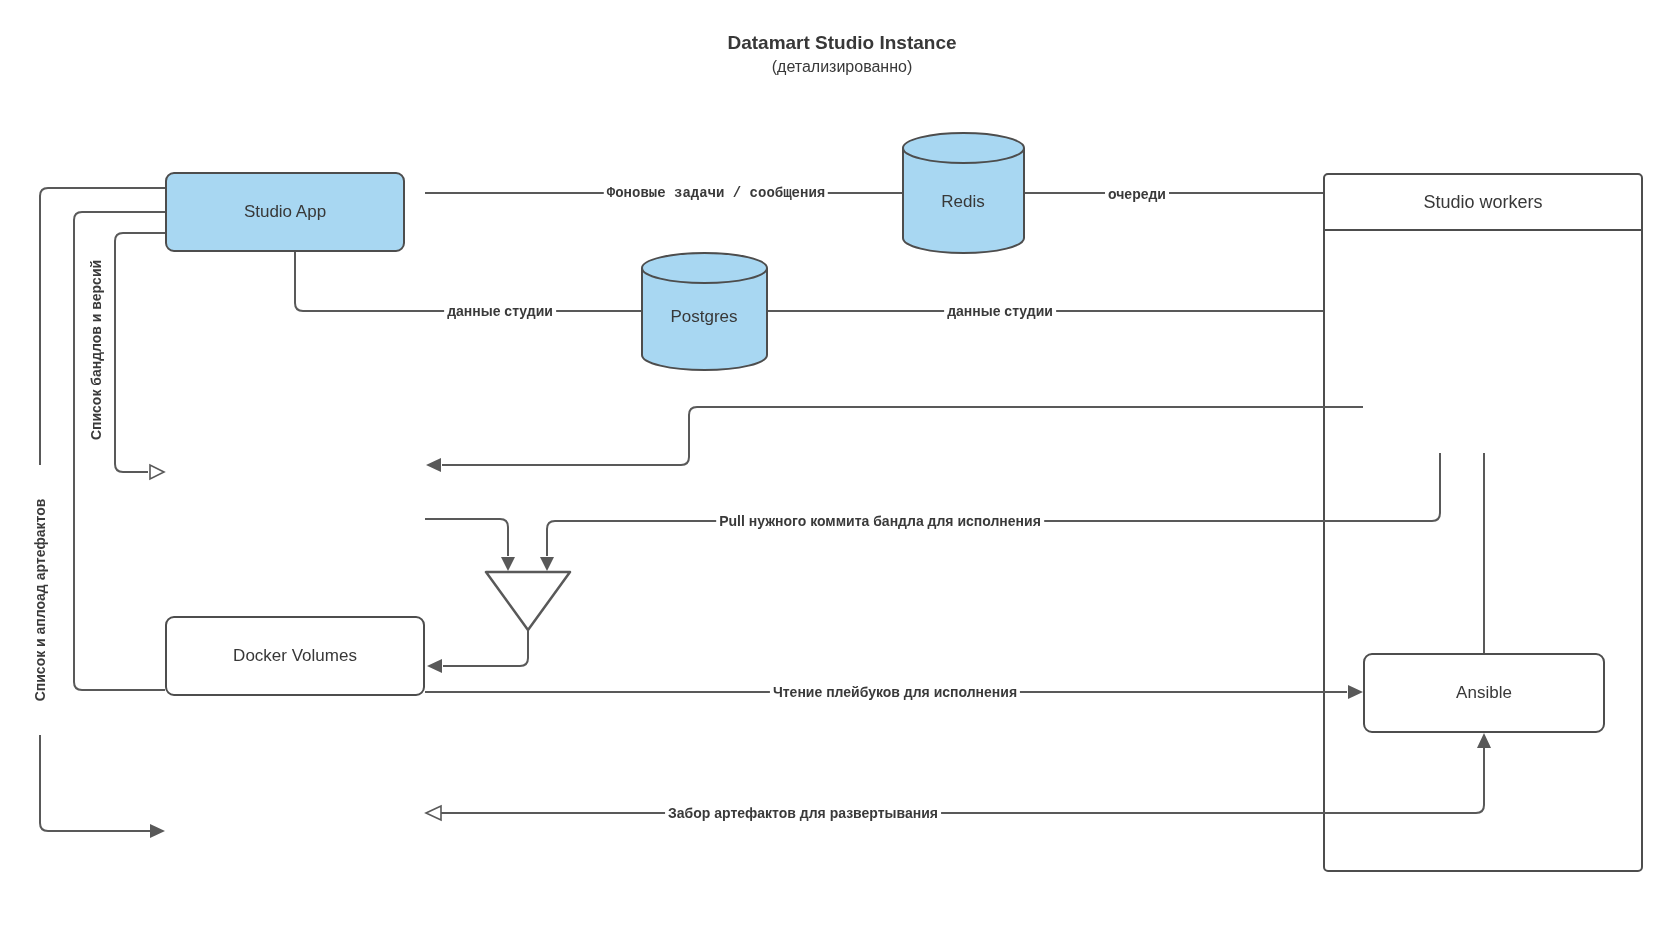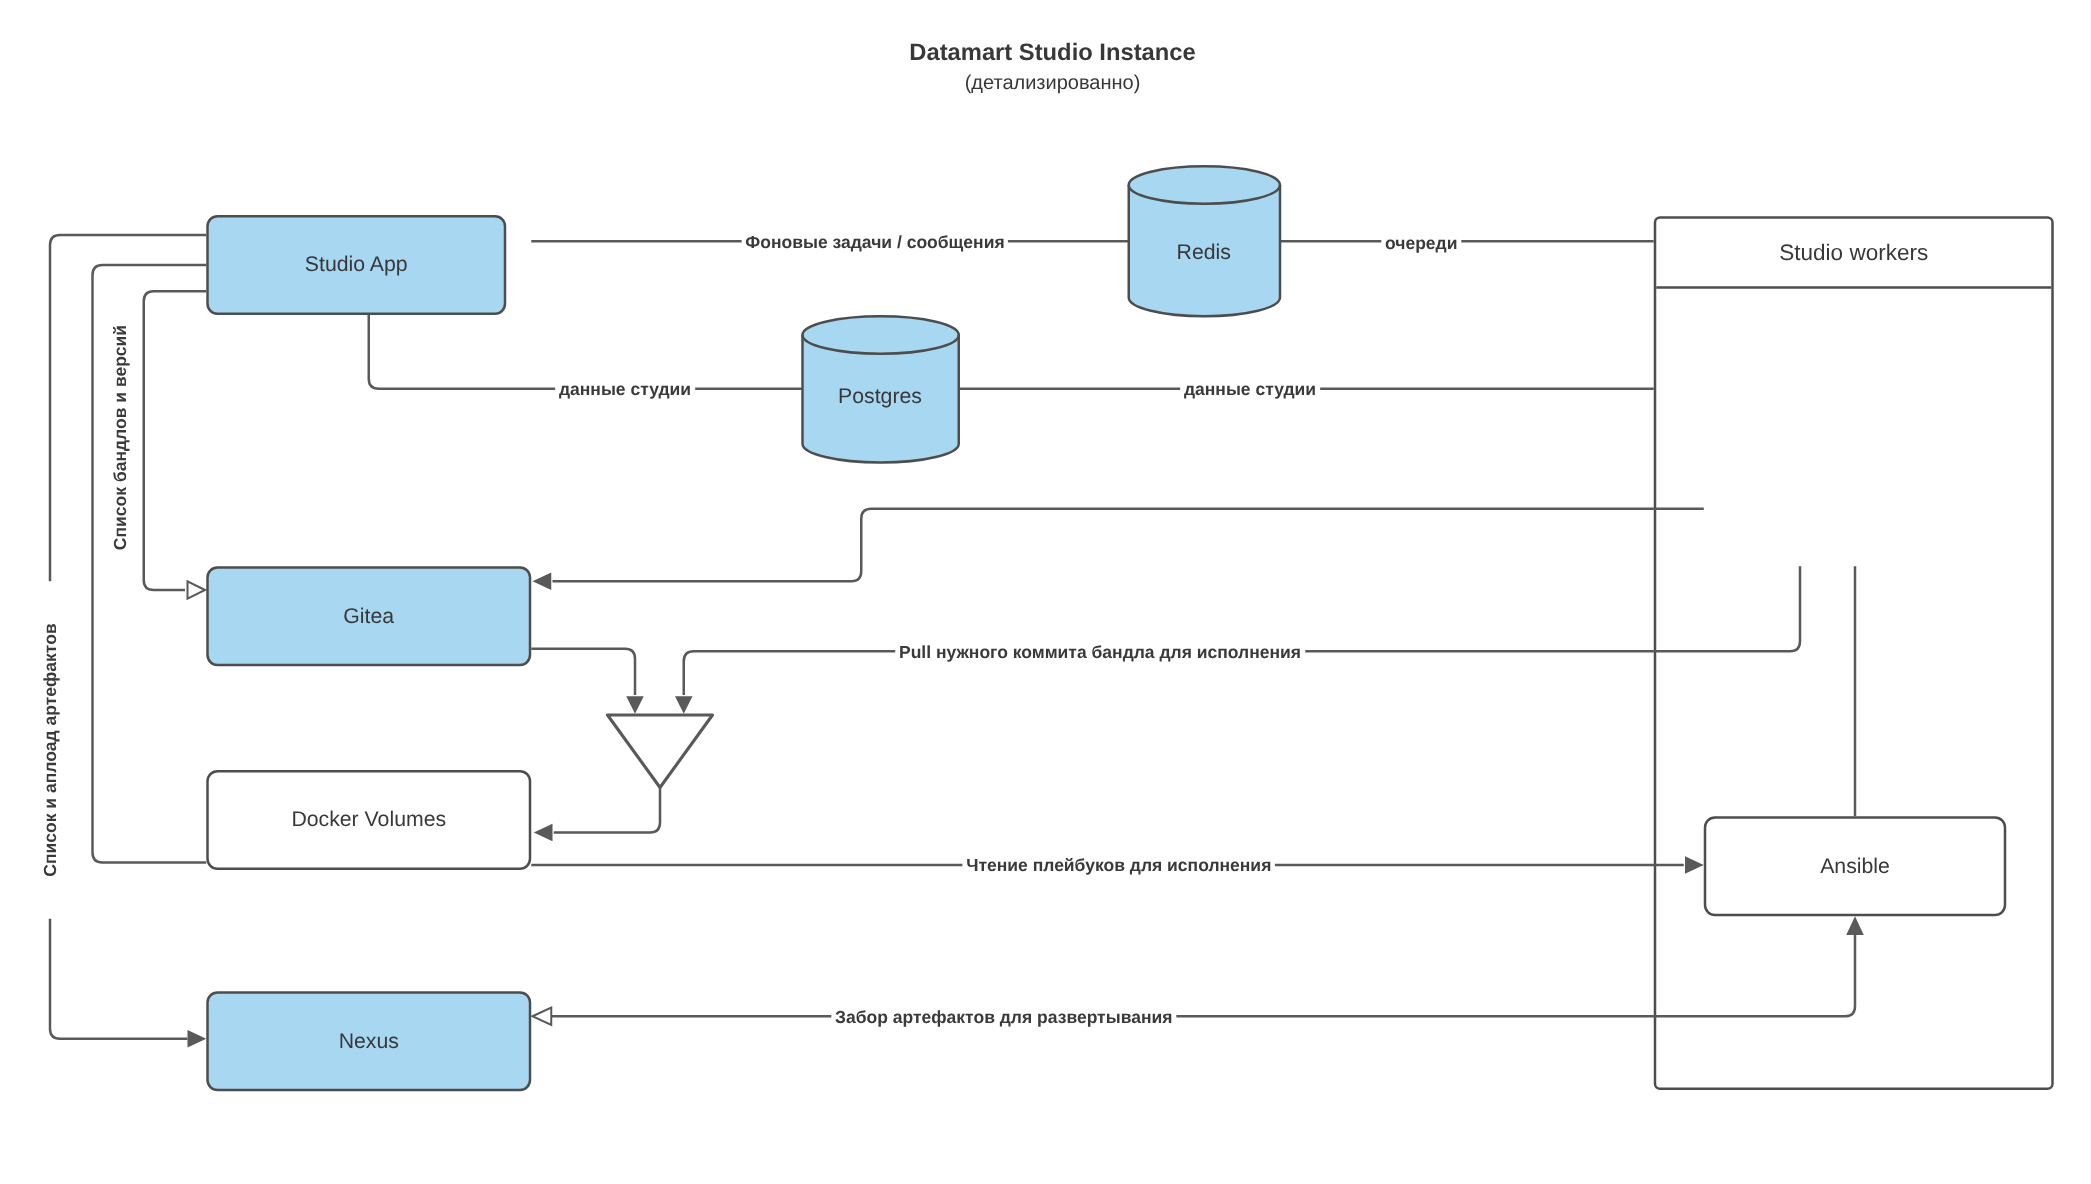--- a/index.html
+++ b/index.html
@@ -49,31 +49,25 @@
   <div class="container-box" style="left:1323px;top:173px;width:320px;height:699px;">
     <div class="container-header">
       <span>Studio workers</span>
     </div>
   </div>
 
   <div class="node blue" style="left:165px;top:172px;width:240px;height:80px;">
     <span>Studio App</span>
   </div>
 
-  <div class="node blue" style="left:165px;top:453px;width:260px;height:80px;">
-    <span>Gitea</span>
-  </div>
 
   <div class="node" style="left:165px;top:616px;width:260px;height:80px;">
     <span>Docker Volumes</span>
   </div>
 
-  <div class="node blue" style="left:165px;top:793px;width:260px;height:80px;">
-    <span>Nexus</span>
-  </div>
 
 
   <div class="node" style="left:1363px;top:653px;width:242px;height:80px;">
     <span>Ansible</span>
   </div>
 
   <svg class="layer-svg" width="1673" height="947" viewBox="0 0 1673 947">
 
     <path class="edge" d="M425 193 H903"></path>
 
@@ -118,21 +112,21 @@
     <path class="cyl" d="M903 148 A60.5 15 0 0 1 1024 148 V238 A60.5 15 0 0 1 903 238 Z"></path>
     <path class="cyl-rim" d="M903 148 A60.5 15 0 0 0 1024 148"></path>
 
     <path class="cyl" d="M642 268 A62.5 15 0 0 1 767 268 V355 A62.5 15 0 0 1 642 355 Z"></path>
     <path class="cyl-rim" d="M642 268 A62.5 15 0 0 0 767 268"></path>
   </svg>
 
   <div class="cyl-label" style="left:963px;top:202px;">Redis</div>
   <div class="cyl-label" style="left:704px;top:317px;">Postgres</div>
 
-  <div class="edge-label" style="left:700px;top:193px;">Фоновые задачи / сообщения</div>
+  <div class="edge-label" style="left:716px;top:193px;font-family:Liberation Mono, monospace;">Фоновые задачи / сообщения</div>
   <div class="edge-label" style="left:1137px;top:178px;margin-top:16px;">очереди</div>
   <div class="edge-label" style="left:500px;top:311px;">данные студии</div>
   <div class="edge-label" style="left:1000px;top:311px;">данные студии</div>
   <div class="edge-label" style="left:880px;top:521px;">Pull нужного коммита бандла для исполнения</div>
   <div class="edge-label" style="left:895px;top:692px;">Чтение плейбуков для исполнения</div>
   <div class="edge-label" style="left:803px;top:813px;">Забор артефактов для развертывания</div>
 
   <div class="edge-label rot" style="left:96px;top:350px;">Список бандлов и версий</div>
   <div class="edge-label rot" style="left:40px;top:600px;">Список и аплоад артефактов</div>
 

